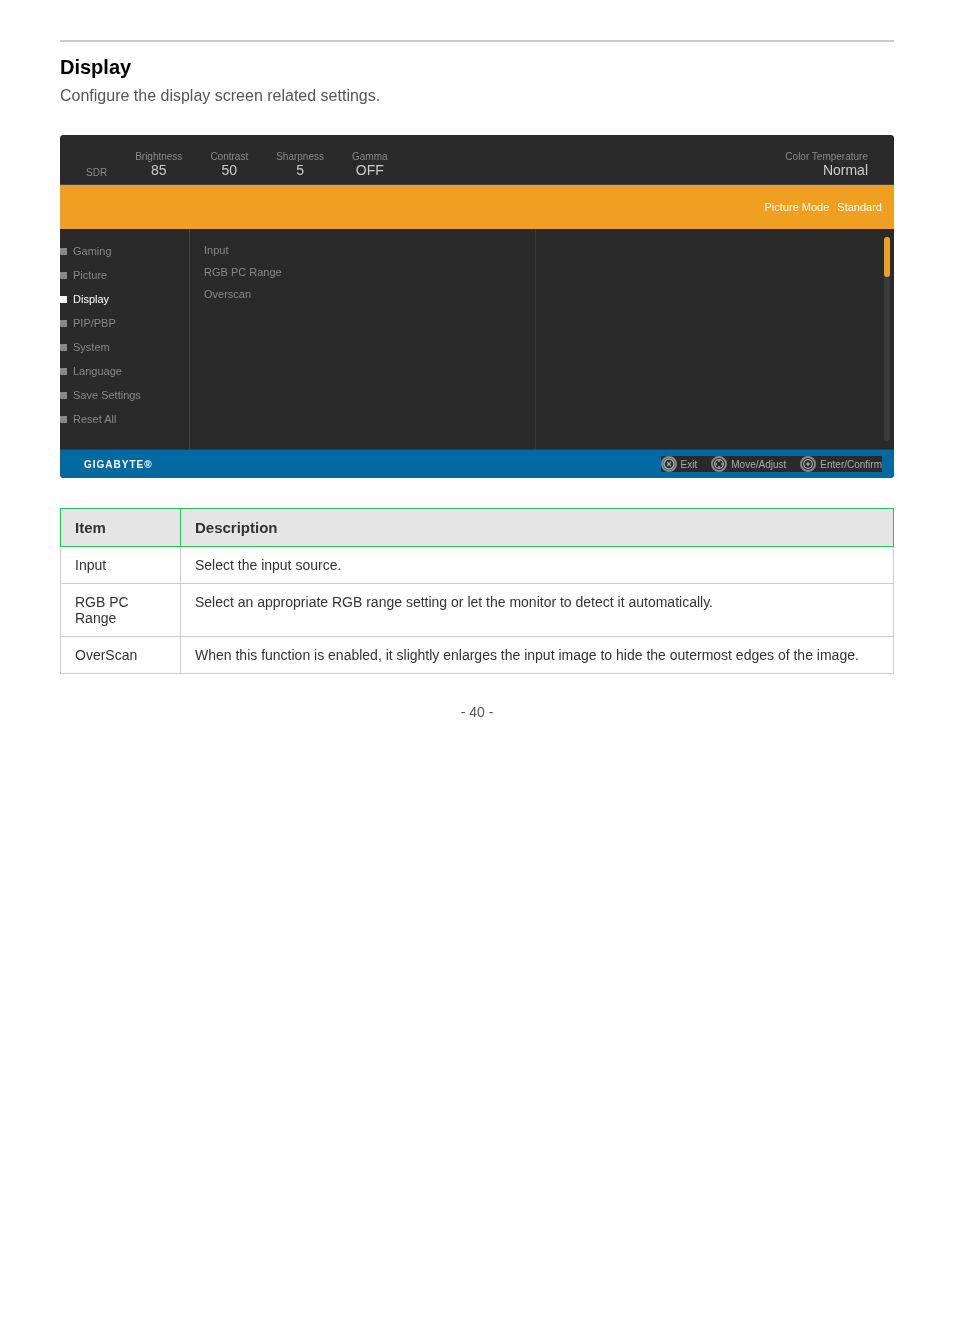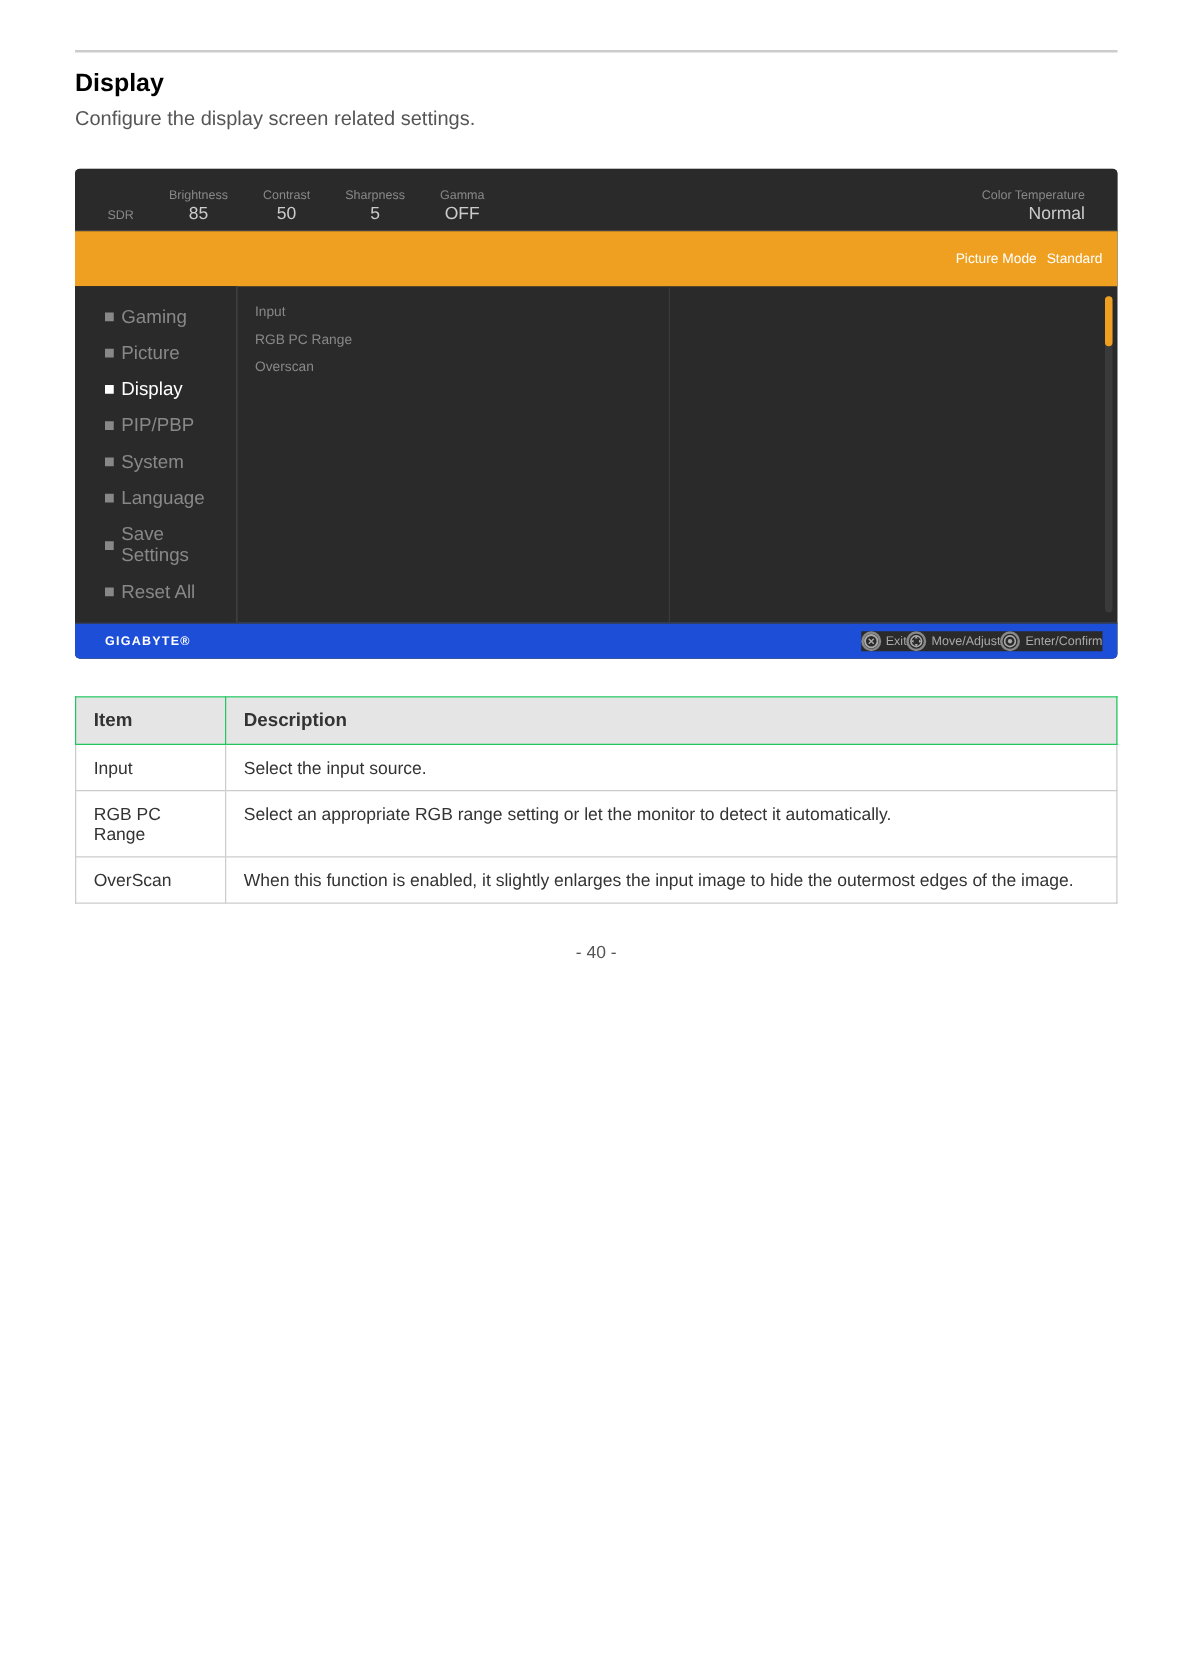--- a/index.html
+++ b/index.html
@@ -86,22 +86,22 @@
     .osd-sidebar {
       width: 130px;
       background: #2a2a2a;
       padding: 10px 0;
       border-right: 1px solid #444;
       flex-shrink: 0;
     }
 
     .osd-nav-item {
       color: #888;
-      font-size: 15px;
-      padding: 6px 24px;
+      font-size: 11px;
+      padding: 6px 0;
       display: flex;
       align-items: center;
       gap: 6px;
       cursor: pointer;
     }
 
     .osd-nav-item.active {
       color: #fff;
     }
 
@@ -144,20 +144,21 @@
       color: #f0a020;
       font-weight: bold;
     }
 
     
     .osd-controls {
       background: #2a2a2a;
       padding: 6px 12px;
       display: flex;
       justify-content: flex-end;
+      gap: 14px;
       border-top: 1px solid #3a3a3a;
     }
 
     .osd-ctrl {
       display: flex;
       align-items: center;
       gap: 4px;
       font-size: 10px;
       color: #aaa;
     }
@@ -181,21 +182,21 @@
       font-size: 10px;
       font-weight: bold;
       letter-spacing: 1px;
       padding: 0 12px;
       display: flex;
       align-items: center;
       min-width: 80px;
     }
 
     .osd-bottom-bar {
-      background: #1d4ed8;
+      background: #0369a1;
       display: flex;
       justify-content: space-between;
       align-items: center;
       padding: 6px 12px;
       border-top: 1px solid #3a3a3a;
     }
 
     
     .osd-scrollbar {
       width: 6px;

